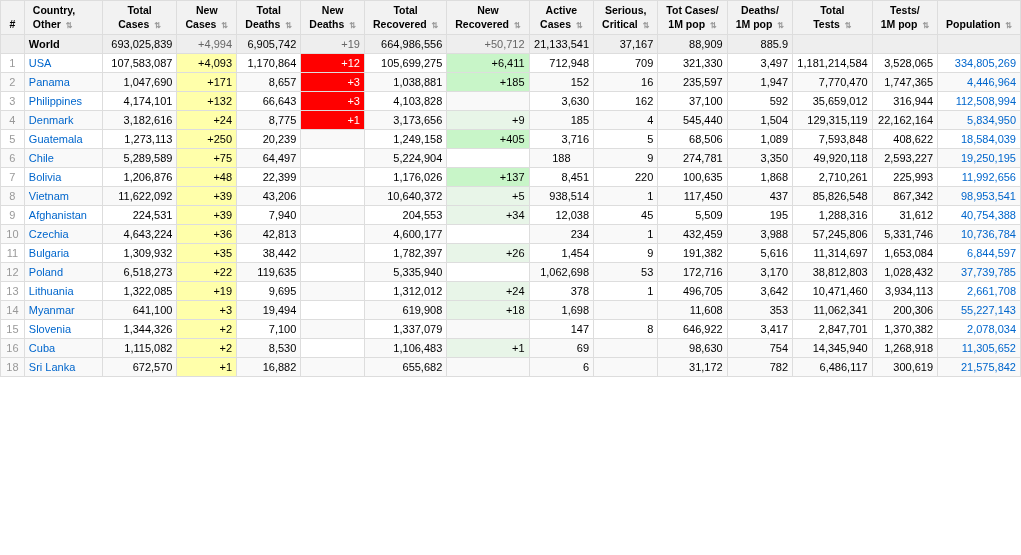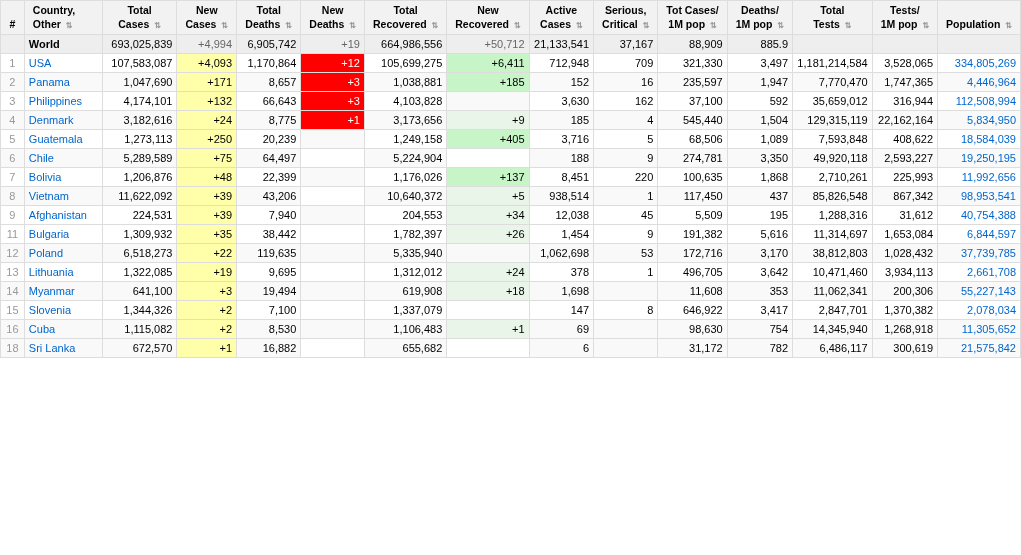--- a/index.html
+++ b/index.html
@@ -264,21 +264,21 @@
     <td class="row-num" style="background:#f9f9f9;">6</td>
     <td style="text-align:left; background:#f9f9f9;">
       <a href="#" class="country-link">Chile</a>
     </td>
     <td style="background:#f9f9f9;">5,289,589</td>
     <td style="background:#ffffaa;">+75</td>
     <td style="background:#f9f9f9;">64,497</td>
     <td style=""></td>
     <td style="background:#f9f9f9;">5,224,904</td>
     <td style=""></td>
-    <td style="background:#f9f9f9;">188</td>
+    <td style="background:#f9f9f9;text-align:center;">188</td>
     <td style="background:#f9f9f9;">9</td>
     <td style="background:#f9f9f9;">274,781</td>
     <td style="background:#f9f9f9;">3,350</td>
     <td style="background:#f9f9f9;">49,920,118</td>
     <td style="background:#f9f9f9;">2,593,227</td>
     <td style="background:#f9f9f9; color:#0066cc;">19,250,195</td>
   </tr>
         <tr>
     <td class="row-num" style="background:#fff;">7</td>
     <td style="text-align:left; background:#fff;">
@@ -330,20 +330,39 @@
     <td style="background:#e8f5e8;">+34</td>
     <td style="background:#fff;">12,038</td>
     <td style="background:#fff;">45</td>
     <td style="background:#fff;">5,509</td>
     <td style="background:#fff;">195</td>
     <td style="background:#fff;">1,288,316</td>
     <td style="background:#fff;">31,612</td>
     <td style="background:#fff; color:#0066cc;">40,754,388</td>
   </tr>
         <tr>
+    <td class="row-num" style="background:#f9f9f9;">10</td>
+    <td style="text-align:left; background:#f9f9f9;">
+      <a href="#" class="country-link">Czechia</a>
+    </td>
+    <td style="background:#f9f9f9;">4,643,224</td>
+    <td style="background:#ffffaa;">+36</td>
+    <td style="background:#f9f9f9;">42,813</td>
+    <td style=""></td>
+    <td style="background:#f9f9f9;">4,600,177</td>
+    <td style=""></td>
+    <td style="background:#f9f9f9;">234</td>
+    <td style="background:#f9f9f9;">1</td>
+    <td style="background:#f9f9f9;">432,459</td>
+    <td style="background:#f9f9f9;">3,988</td>
+    <td style="background:#f9f9f9;">57,245,806</td>
+    <td style="background:#f9f9f9;">5,331,746</td>
+    <td style="background:#f9f9f9; color:#0066cc;">10,736,784</td>
+  </tr>
+        <tr>
     <td class="row-num" style="background:#fff;">11</td>
     <td style="text-align:left; background:#fff;">
       <a href="#" class="country-link">Bulgaria</a>
     </td>
     <td style="background:#fff;">1,309,932</td>
     <td style="background:#ffffaa;">+35</td>
     <td style="background:#fff;">38,442</td>
     <td style=""></td>
     <td style="background:#fff;">1,782,397</td>
     <td style="background:#e8f5e8;">+26</td>

